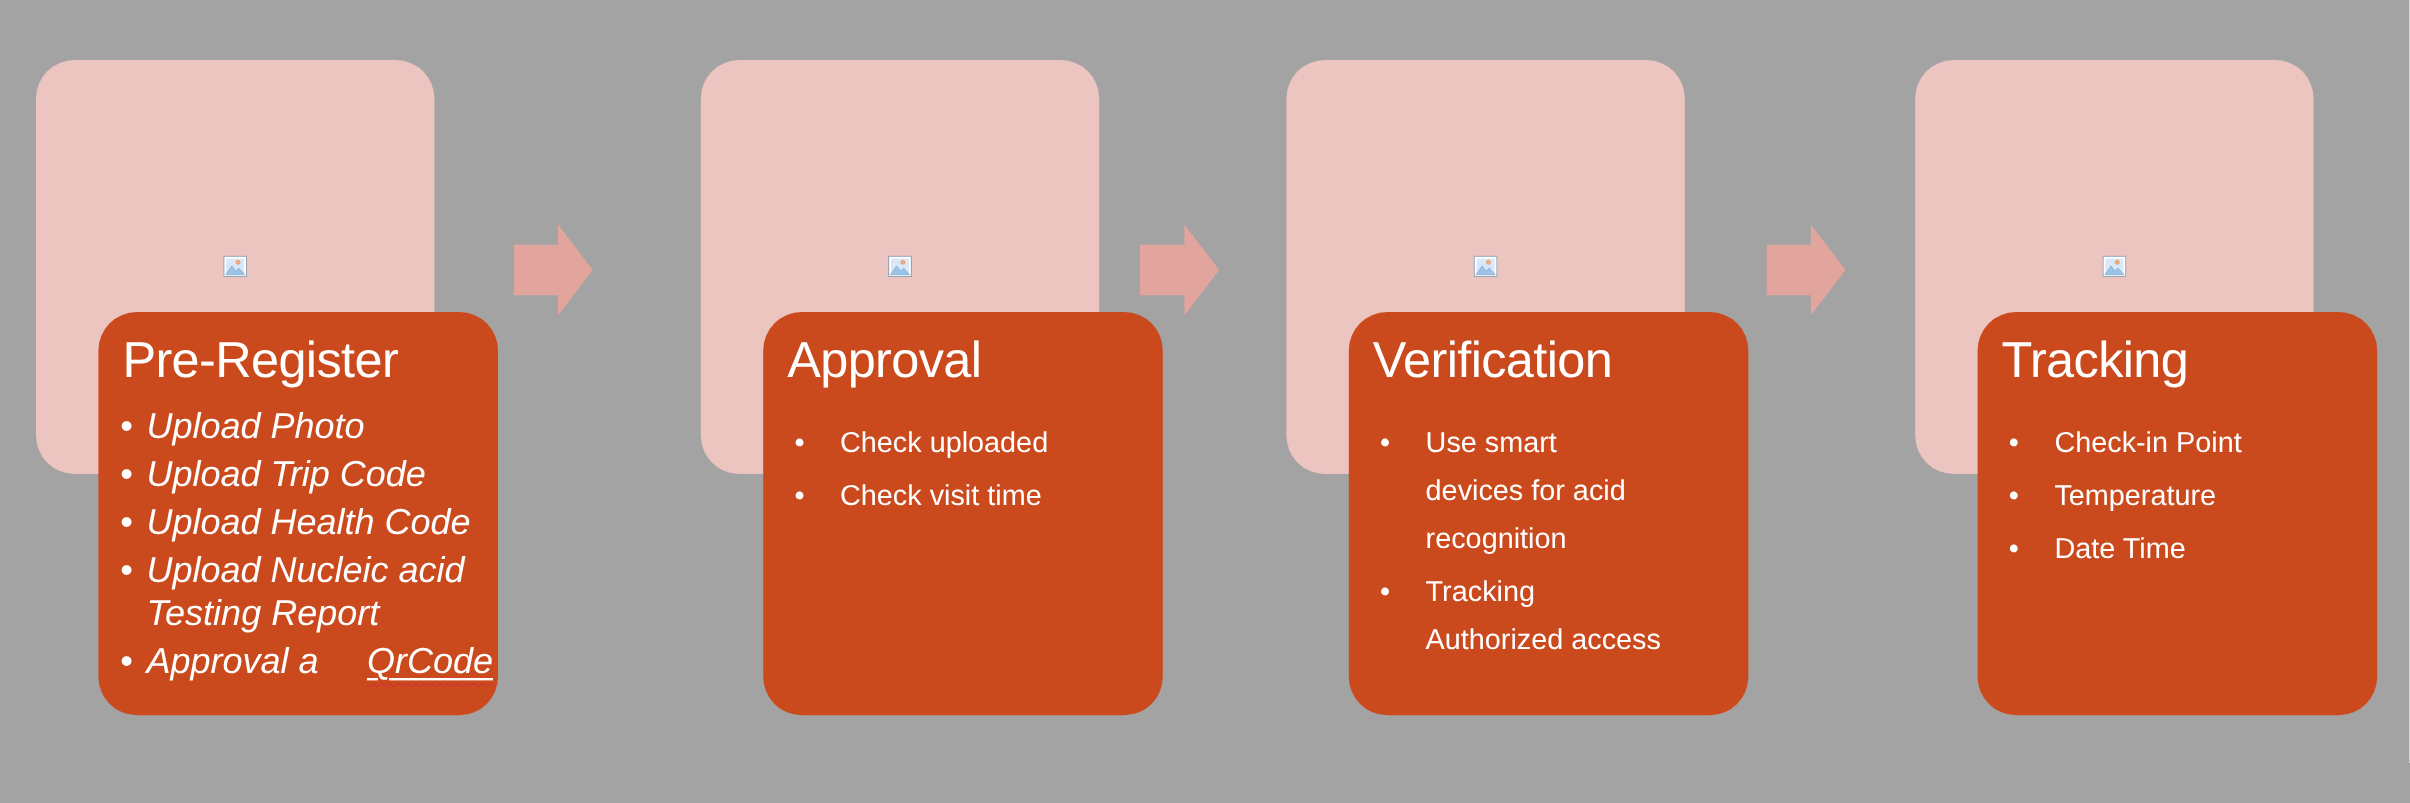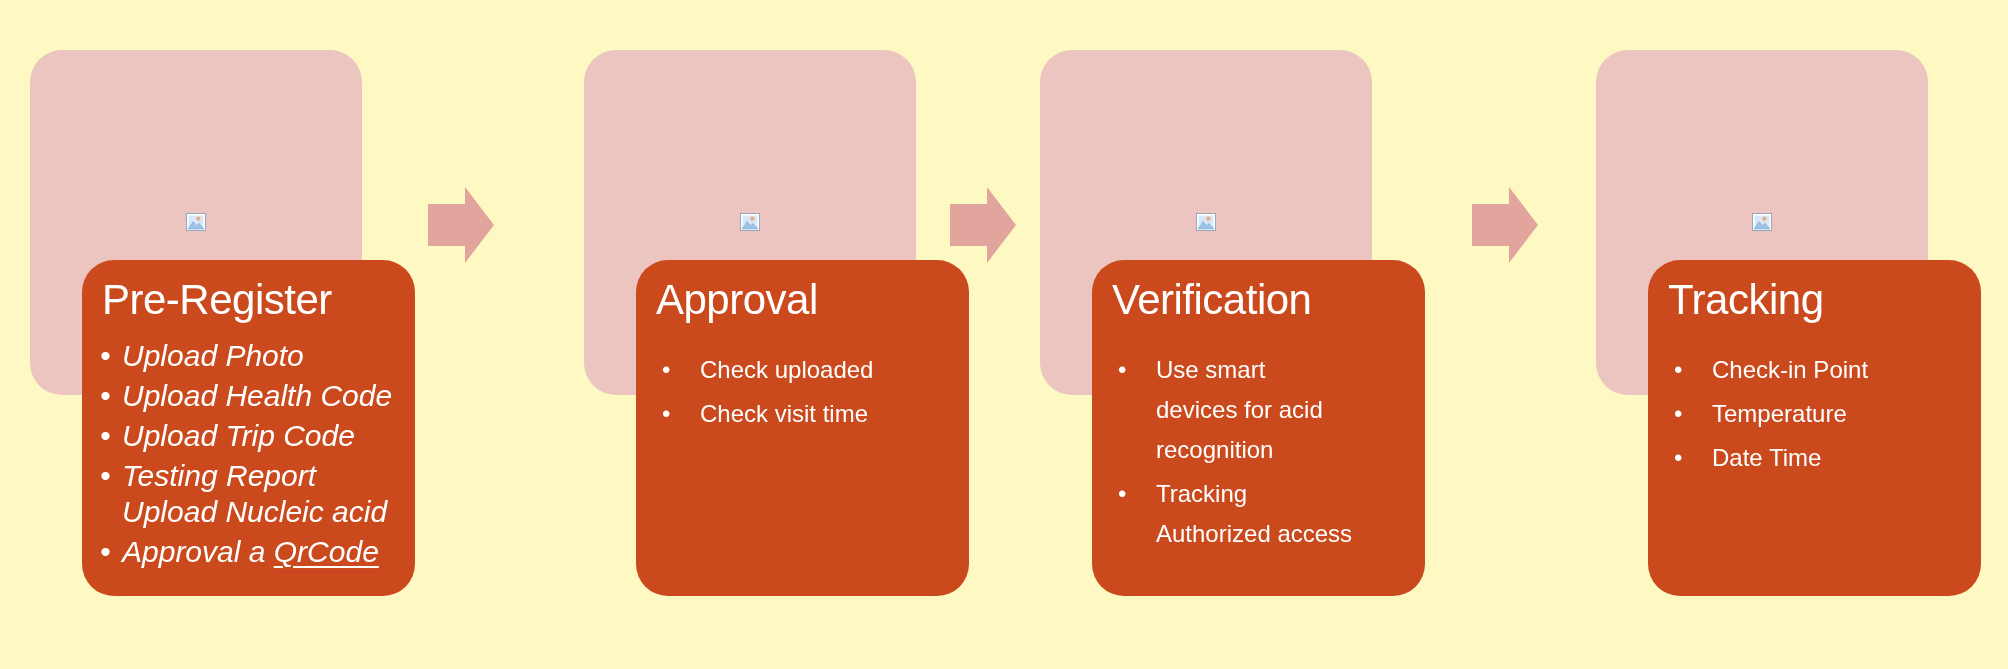--- a/index.html
+++ b/index.html
@@ -1,19 +1,19 @@
 <!DOCTYPE html>
 <html style="--panel-pink: #ecc5c0; --arrow-pink: #e2a59d; --box-orange: #cb4a1d; --text-white: #ffffff; --spellcheck-red: #cc3333;"><head>
 <meta charset="utf-8">
 <style>
   html,body{margin:0;padding:0;background:#ffffff;}
   .stage{
     position:relative;
     width:2008px;height:669px;
-    background:#fef9c3;
+    background:#a3a3a3;
     font-family:"Liberation Sans", sans-serif;
     overflow:hidden;
   }
   .step{position:absolute;top:0;width:420px;height:669px;}
   .pink-panel{
     position:absolute;left:0;top:50px;width:332px;height:345px;
     background:var(--panel-pink,#ecc5c0);
     border-radius:32px;
   }
   .ph-icon{
@@ -50,20 +50,21 @@
   .bl{display:block;white-space:nowrap;}
   .qr-underline{
     text-decoration:underline solid #ffffff;
     text-decoration-thickness:1.5px;
     text-underline-offset:4px;
   }
   .qr-spellcheck{
     text-decoration:underline wavy var(--spellcheck-red,#cc3333);
     text-decoration-thickness:1px;
     text-underline-offset:7px;
+    margin-left:32px;
   }
   .flow-arrow{position:absolute;top:187px;width:66px;height:76px;}
 </style>
 </head>
 <body>
 
 <div class="stage">
 
   <div class="step s1" style="left:30px">
     <div class="pink-panel">
@@ -74,28 +75,28 @@
         <path d="M2 16 L7.2 8.6 L10.6 13 L12.9 10.3 L18 16 Z" fill="#9dc3e6" stroke="#6f9fce" stroke-width="0.5"></path>
       </svg>
     </div>
     <div class="orange-box">
       <div class="step-title">Pre-Register</div>
       <ul class="bullets">
         <li>
             <span class="bl">Upload Photo</span>
           </li>
         <li>
+            <span class="bl">Upload Trip Code</span>
+          </li>
+        <li>
             <span class="bl">Upload Health Code</span>
           </li>
         <li>
-            <span class="bl">Upload Trip Code</span>
-          </li>
-        <li>
+          <span class="bl">Upload Nucleic acid</span>
           <span class="bl">Testing Report</span>
-          <span class="bl">Upload Nucleic acid</span>
         </li>
         <li>
           <span class="bl"><span>Approval a </span><span class="qr-underline"><span class="qr-spellcheck">QrCode</span></span></span>
         </li>
       </ul>
     </div>
   </div>
 
   <svg class="flow-arrow" style="left:428px" viewBox="0 0 66 76">
     <polygon points="0,17 37,17 37,0 66,38 37,76 37,59 0,59" fill="var(--arrow-pink,#e2a59d)"></polygon>
@@ -120,21 +121,21 @@
             <span class="bl">Check visit time</span>
           </li>
       </ul>
     </div>
   </div>
 
   <svg class="flow-arrow" style="left:950px" viewBox="0 0 66 76">
     <polygon points="0,17 37,17 37,0 66,38 37,76 37,59 0,59" fill="var(--arrow-pink,#e2a59d)"></polygon>
   </svg>
 
-  <div class="step" style="left:1040px">
+  <div class="step" style="left:1072px">
     <div class="pink-panel">
       <svg class="ph-icon" viewBox="0 0 20 18">
         <rect x="0.5" y="0.5" width="19" height="17" fill="#fbfcfe" stroke="#98a6b6"></rect>
         <rect x="2" y="2" width="16" height="14" fill="#d9e8f8" stroke="#ffffff"></rect>
         <circle cx="12.4" cy="5.6" r="1.7" fill="#f4b183" stroke="#df7f3f" stroke-width="0.5"></circle>
         <path d="M2 16 L7.2 8.6 L10.6 13 L12.9 10.3 L18 16 Z" fill="#9dc3e6" stroke="#6f9fce" stroke-width="0.5"></path>
       </svg>
     </div>
     <div class="orange-box">
       <div class="step-title">Verification</div>

